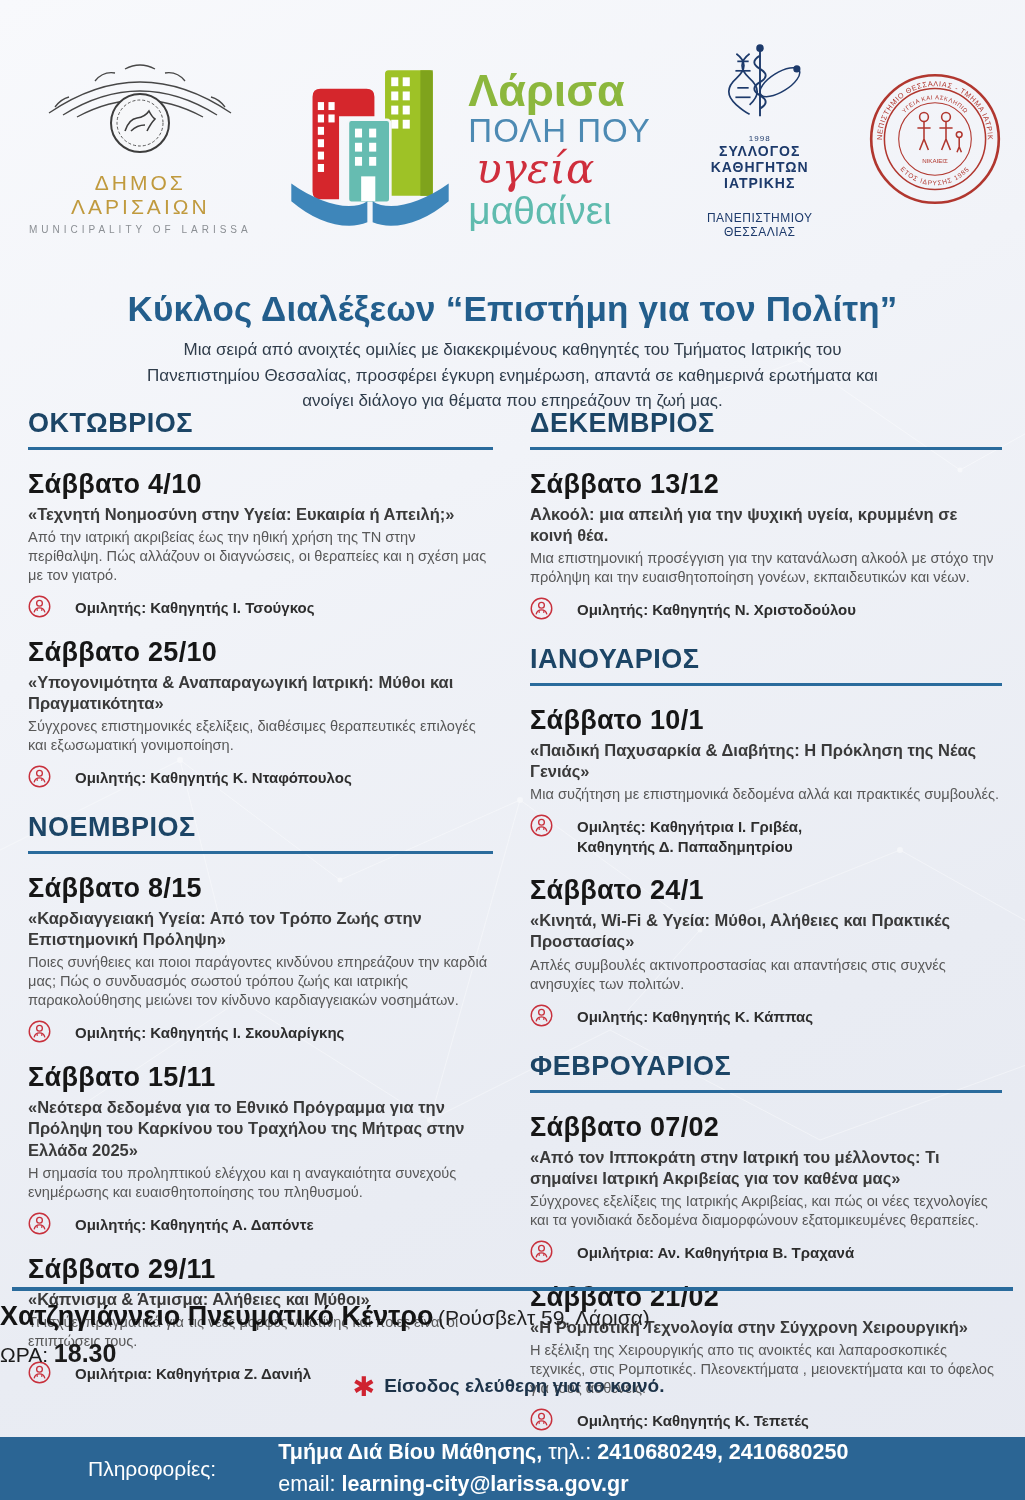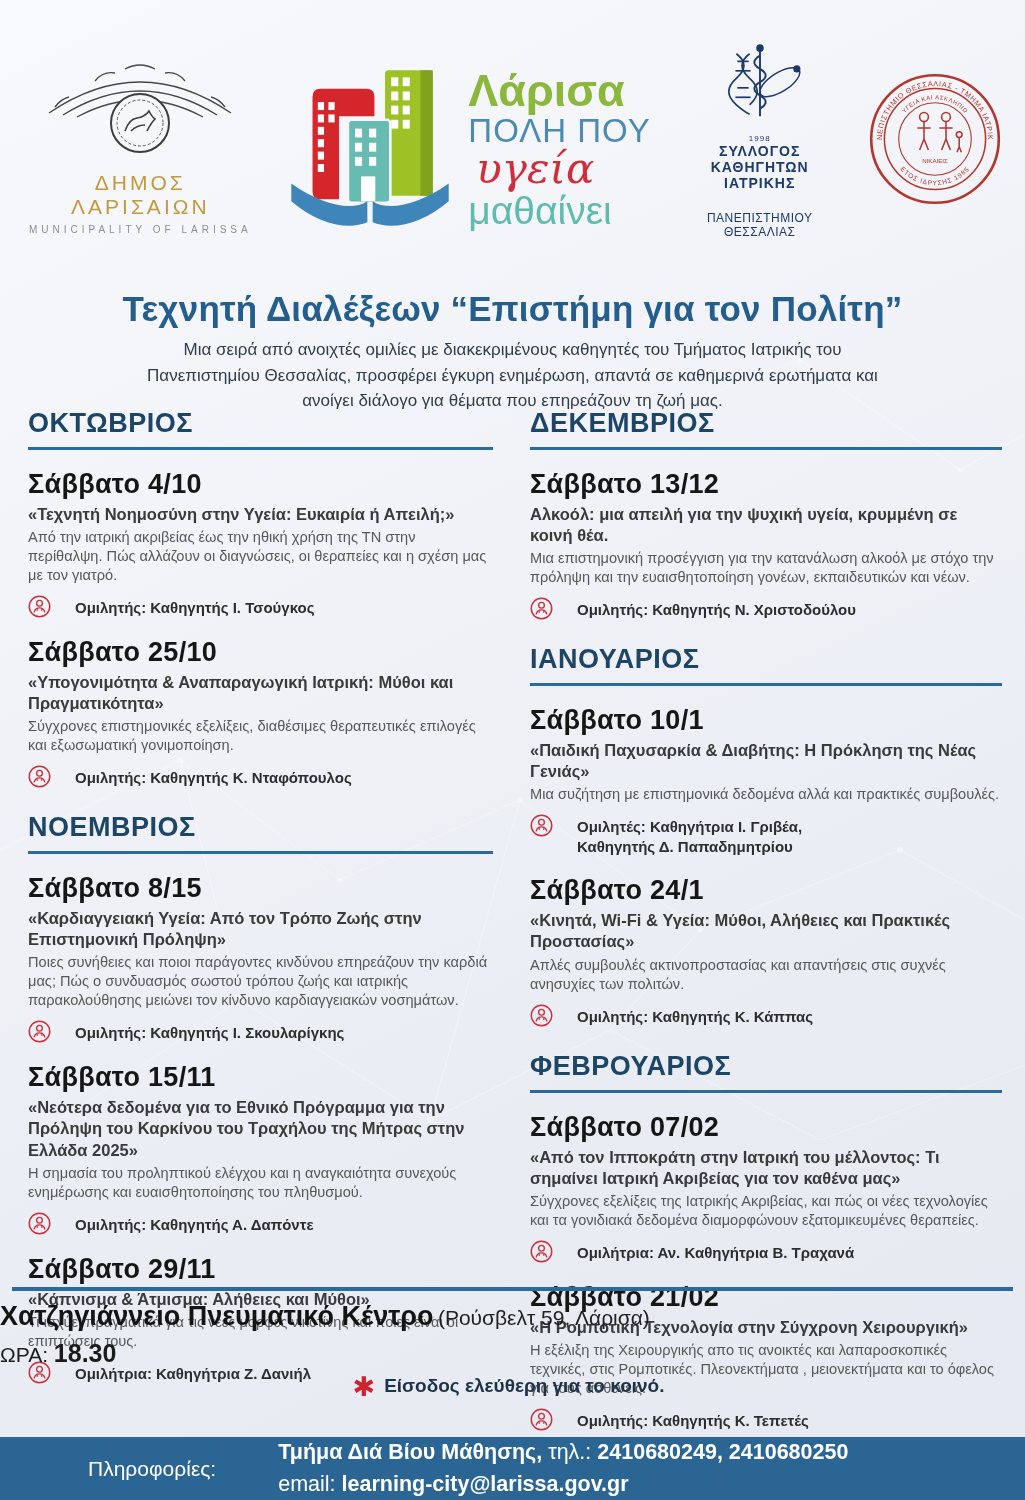--- a/index.html
+++ b/index.html
@@ -214,21 +214,21 @@
           <circle cx="70" cy="40" r="4"></circle>
             <path d="M70 44 v16 m0 0 l-4 10 m4 -10 l4 10 M64 50 h12"></path>
           <circle cx="82" cy="56" r="2.6"></circle>
             <path d="M82 59 v8 m-2 5 l2 -5 l2 5"></path>
         </g>
         <text x="60" y="82" font-size="5.6" fill="#b1372f" text-anchor="middle">ΝΙΚΑΙΕΙΣ</text>
       </svg>
     </div>
   </div>
 
-  <h1 class="main-title">Τεχνητή Διαλέξεων “Επιστήμη για τον Πολίτη”</h1>
+  <h1 class="main-title">Κύκλος Διαλέξεων “Επιστήμη για τον Πολίτη”</h1>
   <p class="intro">Μια σειρά από ανοιχτές ομιλίες με διακεκριμένους καθηγητές του Τμήματος Ιατρικής του Πανεπιστημίου Θεσσαλίας, προσφέρει έγκυρη ενημέρωση, απαντά σε καθημερινά ερωτήματα και ανοίγει διάλογο για θέματα που επηρεάζουν τη ζωή μας.</p>
 
   <div class="col" id="col-left">
       <section class="month">
         <h2 class="month-title">ΟΚΤΩΒΡΙΟΣ</h2>
         <article class="event">
           <h3 class="event-date">Σάββατο 4/10</h3>
           <h4 class="event-title">«Τεχνητή Νοημοσύνη στην Υγεία: Ευκαιρία ή Απειλή;»</h4>
           <p class="event-desc">Από την ιατρική ακριβείας έως την ηθική χρήση της ΤΝ στην περίθαλψη. Πώς αλλάζουν οι διαγνώσεις, οι θεραπείες και η σχέση μας με τον γιατρό.</p>
           <div class="speaker">

